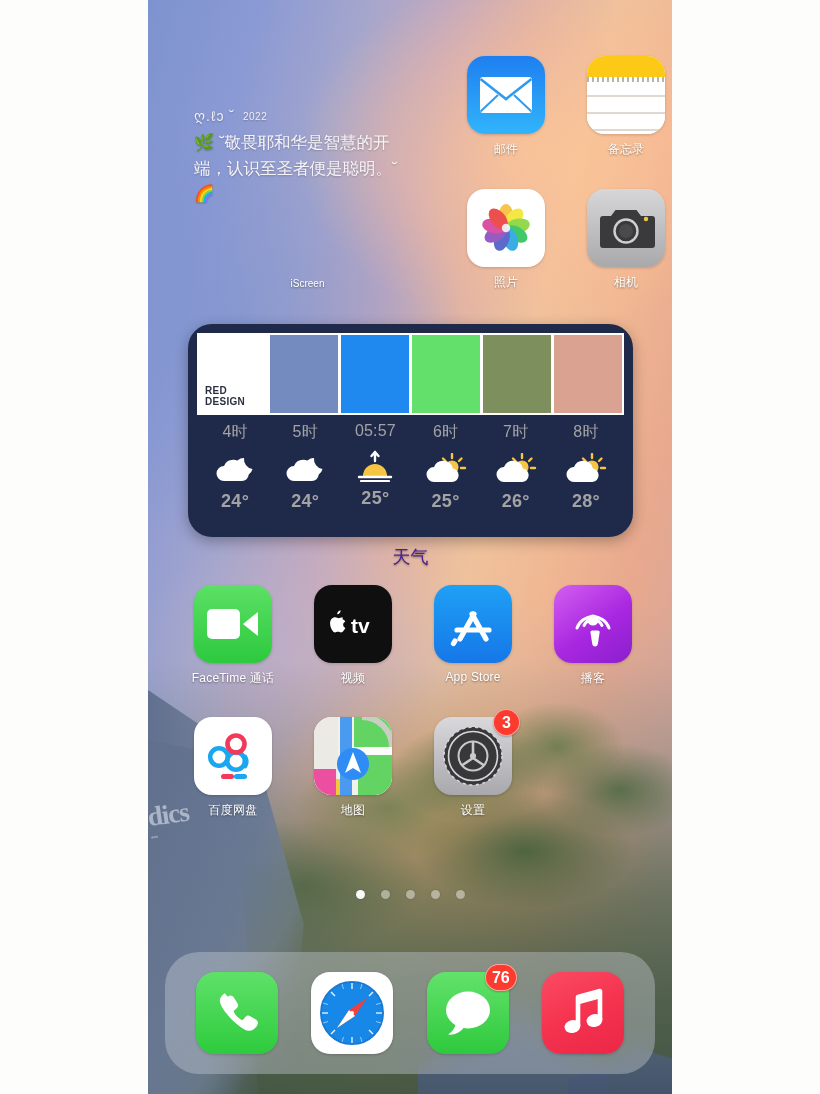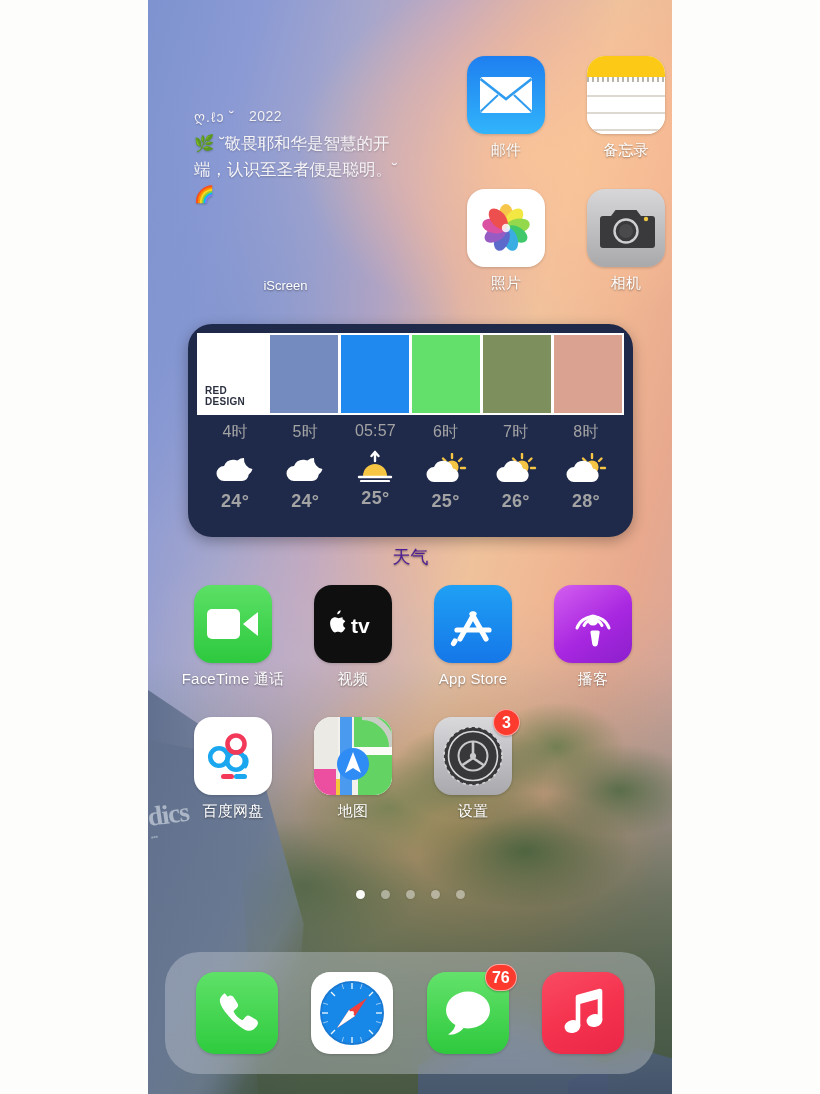--- a/index.html
+++ b/index.html
@@ -129,21 +129,21 @@
     box-shadow: 0 1px 3px rgba(0,0,0,0.18);
   }
   .app-icon > .inner {
     position: absolute; inset: 0;
     border-radius: 18px;
     overflow: hidden;
     display: flex; align-items: center; justify-content: center;
   }
   .app-label {
     margin-top: 7px;
-    font-size: 15px;
+    font-size: 12px;
     color: #ffffff;
     text-shadow: 0 1px 2px rgba(0,0,0,0.42);
     white-space: nowrap;
     letter-spacing: 0.2px;
   }
   .badge {
     position: absolute;
     top: -8px; right: -8px;
     min-width: 27px; height: 27px;
     border-radius: 14px;
@@ -201,36 +201,36 @@
     width: 215px;
   }
   .iscreen-head {
     font-size: 14px;
     color: #f2f0f4;
     text-shadow: 0 1px 2px rgba(0,0,0,0.25);
     letter-spacing: 1px;
     margin-bottom: 6px;
   }
   .iscreen-head .yr {
-    font-size: 14px; letter-spacing: 0.5px; margin-left: 14px;
+    font-size: 10px; letter-spacing: 0.5px; margin-left: 8px;
     vertical-align: 1px;
   }
   .iscreen-body {
     font-size: 16.5px;
     line-height: 1.55;
     color: #f6f4f7;
     text-shadow: 0 1px 2px rgba(0,0,0,0.22);
     word-break: break-all;
   }
   .iscreen-label {
     position: absolute;
-    left: 30px; top: 278px;
+    left: 52px; top: 278px;
     width: 215px;
     text-align: center;
-    font-size: 13px;
+    font-size: 10px;
     color: #ffffff;
     text-shadow: 0 1px 2px rgba(0,0,0,0.42);
   }
 
   
   .weather-widget {
     position: absolute;
     left: 40px; top: 324px;
     width: 445px; height: 213px;
     border-radius: 24px;

